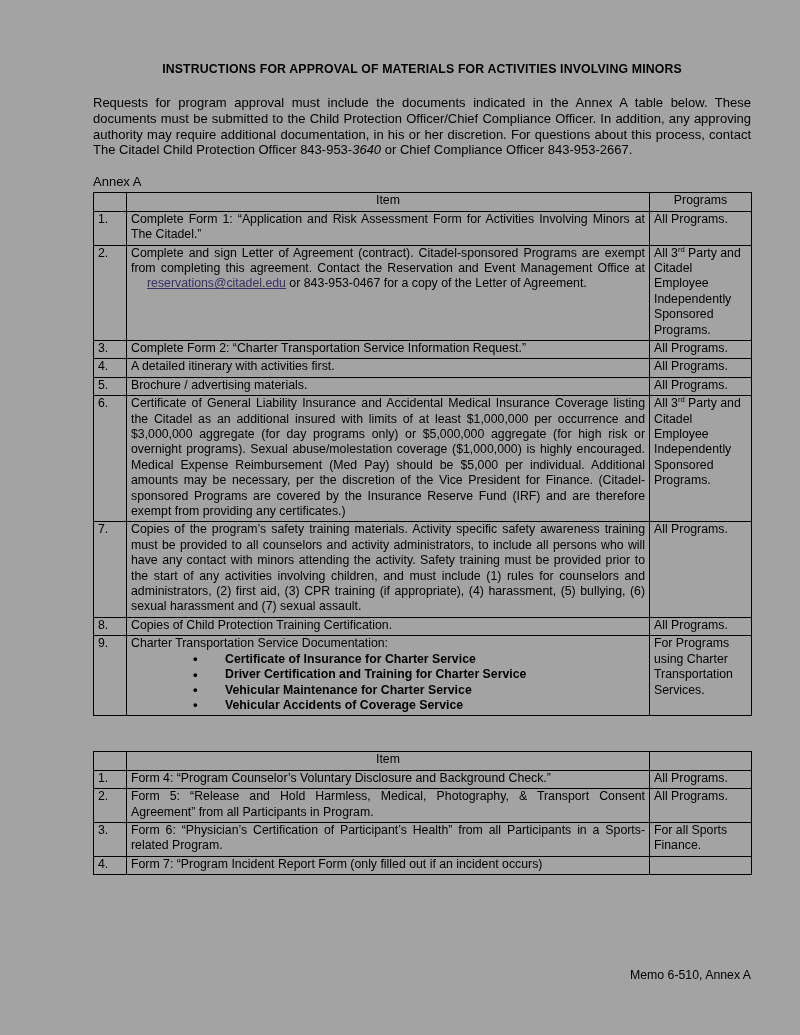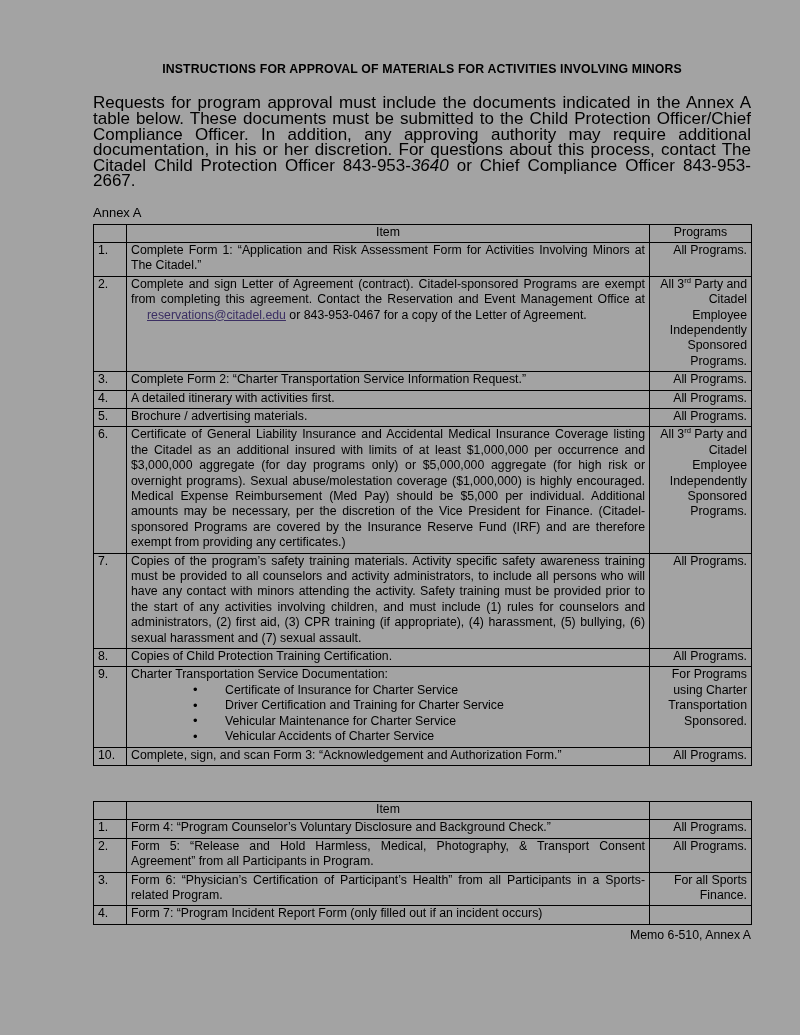--- a/index.html
+++ b/index.html
@@ -30,21 +30,21 @@
 
   
   .doc-title {
     font-size: 12.3px;
     text-align: center;
     letter-spacing: 0.15px;
     margin: 0 0 18px 0;
     line-height: 1.25;
   }
   p.body-par {
-    font-size: 17px;
+    font-size: 13px;
     line-height: 15.6px;
     text-align: justify;
     text-justify: inter-word;
     margin: 0;
   }
   .annex-label {
     font-size: 13px;
     line-height: 15.6px;
     margin: 0;
   }
@@ -93,50 +93,51 @@
     padding-left: 6px;
     padding-right: 5px;
   }
   td.item.noj { text-align: left; }
   th.item-head, td.item-head {
     text-align: center;
     padding-left: 6px;
     padding-right: 5px;
   }
   td.prog {
-    text-align: right;
+    text-align: left;
     padding-left: 5px;
   }
   th.prog-head {
     text-align: center;
   }
 
   ul.bullets {
     margin: 0;
     padding: 0 0 0 62px;
     list-style: none;
+    font-weight: bold;
   }
   ul.bullets li {
     position: relative;
     line-height: 15.4px;
     padding-left: 32px;
   }
   ul.bullets li::before {
     content: "\2022";
     position: absolute;
     left: 0;
     top: -0.5px;
     font-size: 13px;
   }
 
   
   .footer {
     position: absolute;
     left: 93px;
-    top: 928px;
+    top: 968px;
     width: 658px;
     text-align: right;
     font-size: 12.3px;
   }
 </style>
 </head>
 <body>
 
 <div class="page">
 
@@ -216,31 +217,26 @@
         </tr>
 
         <tr>
           <td class="num">9.</td>
           <td class="item noj">
             <div>Charter Transportation Service Documentation:</div>
             <ul class="bullets">
               <li>Certificate of Insurance for Charter Service</li>
               <li>Driver Certification and Training for Charter Service</li>
               <li>Vehicular Maintenance for Charter Service</li>
-              <li>Vehicular Accidents of Charter Service</li>
+              <li>Vehicular Accidents of Coverage Service</li>
             </ul>
           </td>
-          <td class="prog"><span>For Programs using Charter Transportation Sponsored.</span></td>
-        </tr>
-
-        <tr>
-          <td class="num">10.</td>
-          <td class="item noj">Complete, sign, and scan Form 3: “Acknowledgement and Authorization Form.”</td>
-          <td class="prog"><span>All Programs.</span></td>
-        </tr>
+          <td class="prog"><span>For Programs using Charter Transportation Services.</span></td>
+        </tr>
+
       </tbody>
     </table>
 
     <div class="spacer-16"></div>
 
 
     <div class="spacer-16"></div>
 
 
     <div class="spacer-3"></div>

